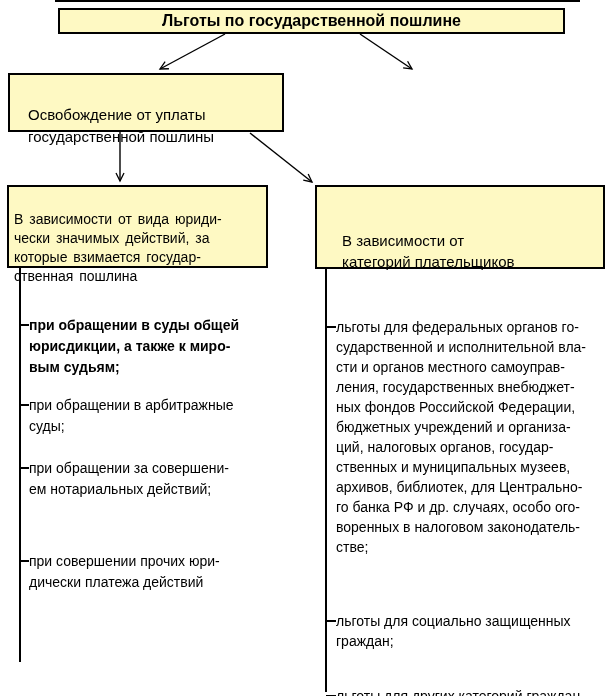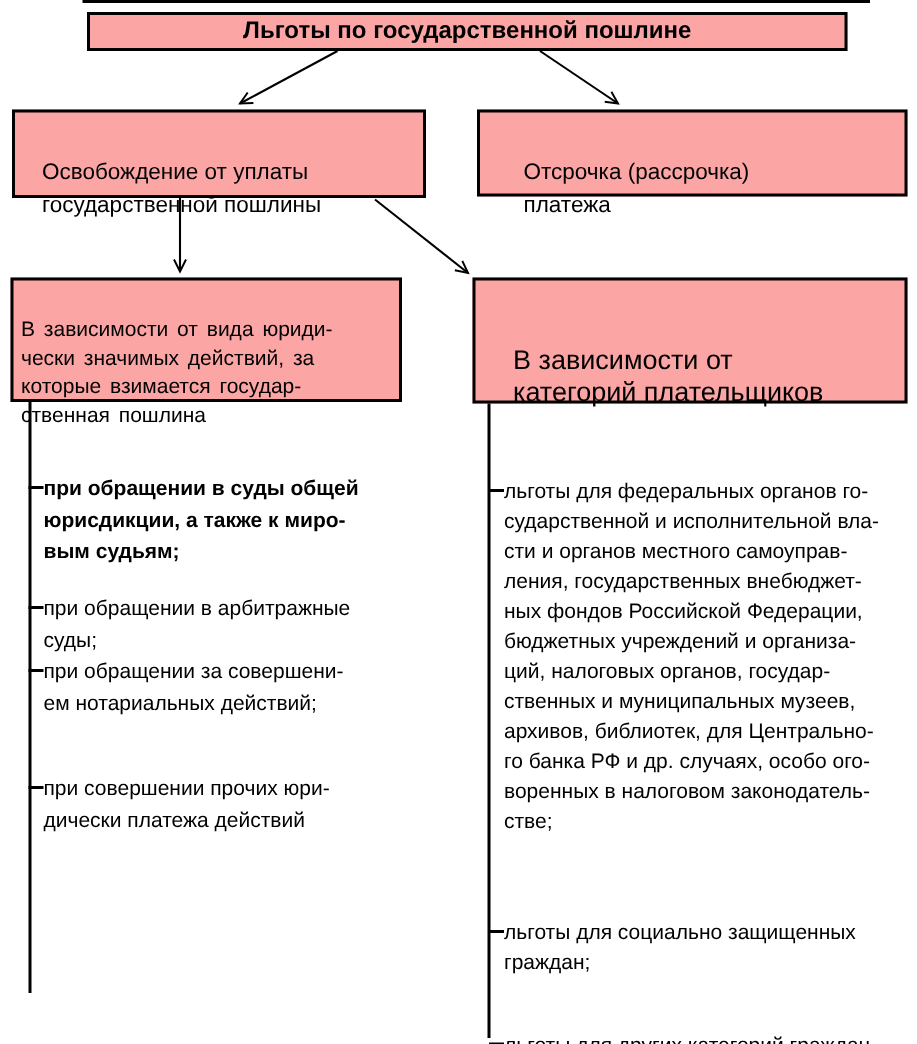--- a/index.html
+++ b/index.html
@@ -8,21 +8,21 @@
     width: 611px;
     height: 696px;
     background: #ffffff;
     color: #000000;
     font-family: "Liberation Sans", sans-serif;
     overflow: hidden;
   }
   .box {
     position: absolute;
     border: 2px solid #000000;
-    background: #fca5a5;
+    background: #fef9c3;
     box-sizing: border-box;
     white-space: pre-line;
   }
   .title-box {
     left: 58px; top: 8px; width: 507px; height: 26px;
     display: flex; align-items: center; justify-content: center;
     font-weight: bold; font-size: 16px;
   }
   .lvl2-left {
     left: 8px; top: 73px; width: 276px; height: 59px;
@@ -32,41 +32,41 @@
     left: 318px; top: 73px; width: 287px; height: 58px;
     padding: 7px 0 0 29px; font-size: 15px; line-height: 22px;
   }
   .lvl3-left {
     left: 7px; top: 185px; width: 261px; height: 83px;
     padding: 4px 2px 0 5px; font-size: 14px; line-height: 19px;
     word-spacing: 2px;
   }
   .lvl3-right {
     left: 315px; top: 185px; width: 290px; height: 84px;
-    padding: 22px 0 0 25px; font-size: 18px; line-height: 21px;
+    padding: 22px 0 0 25px; font-size: 15px; line-height: 21px;
   }
   .top-line {
     position: absolute; left: 55px; top: 0; width: 525px; height: 2px;
     background: #000000;
   }
   .vline { position: absolute; width: 2px; background: #000000; }
   .vline-left  { left: 19px;  top: 268px; height: 394px; }
   .vline-right { left: 325px; top: 269px; height: 423px; }
   .arrow-layer { position: absolute; left: 0; top: 0; width: 611px; height: 696px; }
   .list { position: absolute; font-size: 14px; }
   .left-list  { left: 29px;  top: 315px; width: 272px; line-height: 21px; }
   .right-list { left: 336px; top: 317px; width: 272px; line-height: 20px; }
   .list-item { position: relative; white-space: pre-line; }
   .list-item::before {
     content: ""; position: absolute; left: -10px; top: 9px;
     width: 10px; height: 2px; background: #000000;
   }
   .left-list  .list-item:nth-child(1) { margin-bottom: 17px; font-weight: bold; }
-  .left-list  .list-item:nth-child(2) { margin-bottom: 0; }
-  .left-list  .list-item:nth-child(3) { margin-bottom: 36px; }
+  .left-list  .list-item:nth-child(2) { margin-bottom: 21px; }
+  .left-list  .list-item:nth-child(3) { margin-bottom: 51px; }
   .left-list  .list-item:nth-child(4) { margin-bottom: 16px; }
   .right-list .list-item:nth-child(1) { margin-bottom: 54px; }
   .right-list .list-item:nth-child(2) { margin-bottom: 35px; }
 </style>
 </head>
 <body>
 
 <div class="canvas">
 
   <div class="top-line"></div>
@@ -85,24 +85,20 @@
 
   <div class="box title-box">
     <span>Льготы по государственной пошлине</span>
   </div>
 
   <div class="box lvl2-left">
     <span>Освобождение от уплаты
 государственной пошлины</span>
   </div>
 
-  <div class="box lvl2-right">
-    <span>Отсрочка (рассрочка)
-платежа</span>
-  </div>
 
   <div class="box lvl3-left">
     <span>В зависимости от вида юриди-
 чески значимых действий, за
 которые взимается государ-
 ственная пошлина</span>
   </div>
 
   <div class="box lvl3-right">
     <span>В зависимости от

